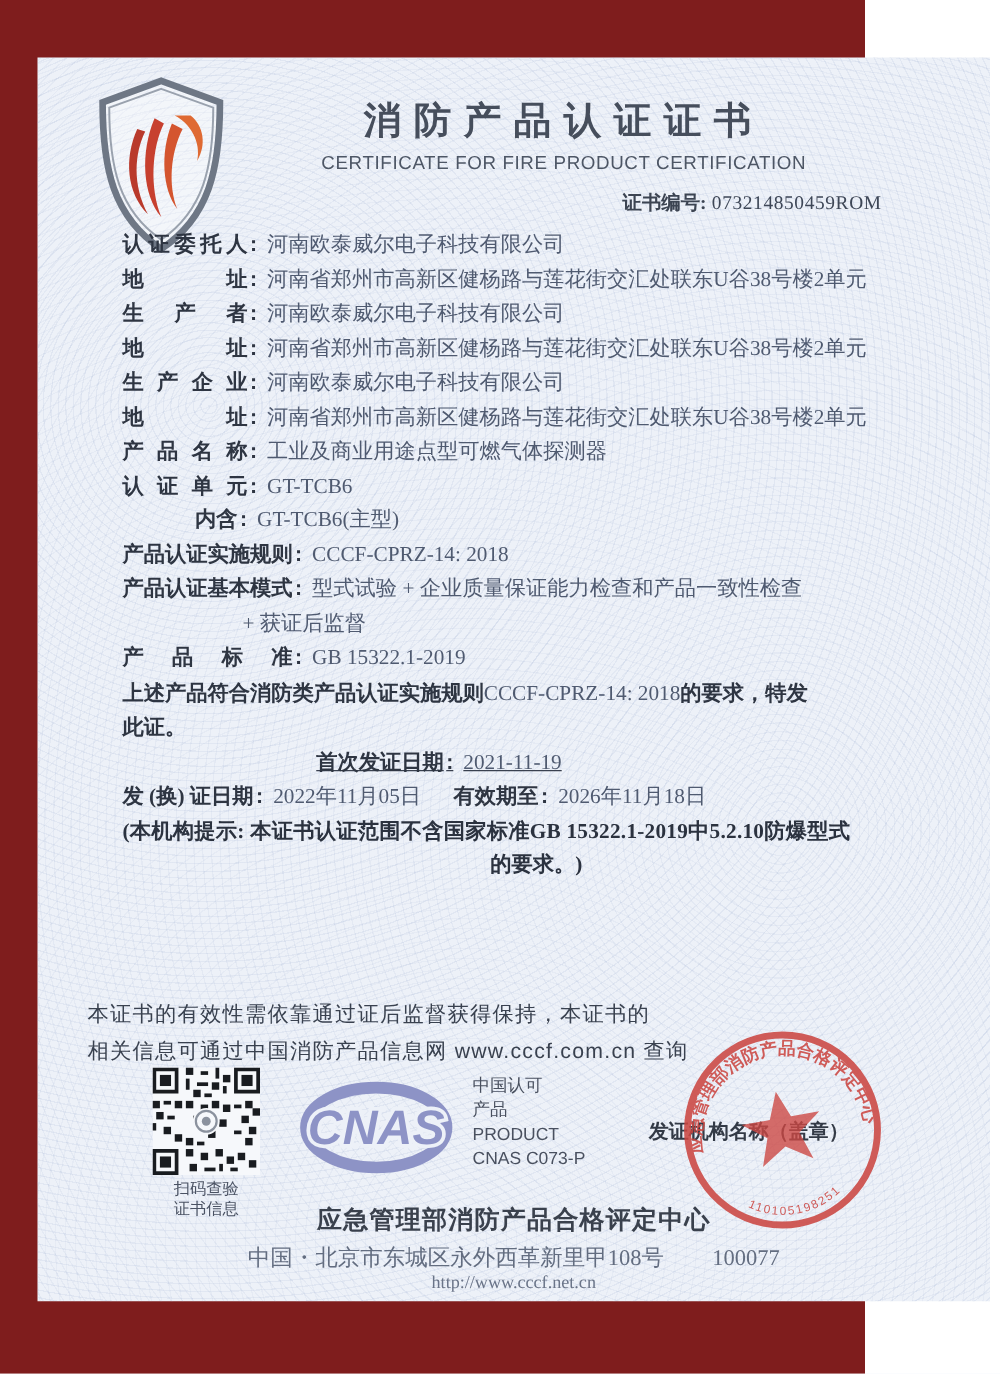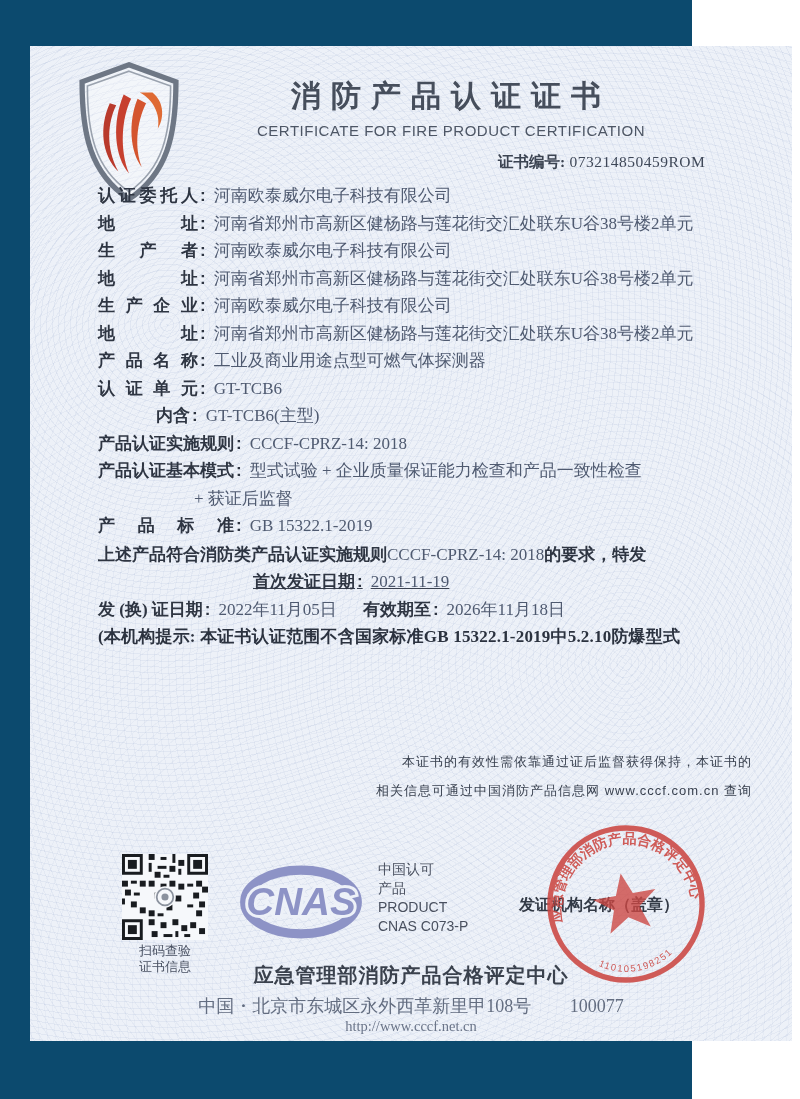--- a/index.html
+++ b/index.html
@@ -1,17 +1,17 @@
 <!DOCTYPE html>
 <html><head>
 <meta charset="utf-8">
 <style>
   * { margin:0; padding:0; box-sizing:border-box; }
   body { width:800px; height:1099px; background:#ffffff; font-family:"Liberation Sans", sans-serif; overflow:hidden; }
-  .scan { position:relative; width:692px; height:1099px; background:#0c4a6e; }
+  .scan { position:relative; width:692px; height:1099px; background:#7f1d1d; }
   .panel {
     position:absolute; left:30px; top:46px; width:762px; height:995px;
     background-color:#edf1f8;
     background-image:
       repeating-radial-gradient(circle at 18% 28%, rgba(150,168,205,.14) 0 1px, transparent 1px 6px),
       repeating-radial-gradient(circle at 78% 62%, rgba(150,168,205,.11) 0 1px, transparent 1px 7px),
       repeating-radial-gradient(circle at 45% 95%, rgba(150,168,205,.09) 0 1px, transparent 1px 8px);
     color:#3a4150;
   }
   .logo { position:absolute; left:35px; top:12px; width:128px; height:150px; }
@@ -34,22 +34,22 @@
   .row-inner .lbl { width:auto; margin-left:58px; text-align-last:auto; }
   .val-cont { margin-left:96px; }
   .statement { margin-top:1px; white-space:normal; color:#2e3542; }
   .statement .b { font-weight:bold; font-family:"Liberation Serif", serif; }
   .statement .c { font-family:"Liberation Serif", serif; color:#4f5a70; }
   .first-issue { margin-left:155px;text-decoration:underline; }
   .gap { display:inline-block; width:26px; }
   .note { font-weight:bold; font-family:"Liberation Serif", serif; color:#2b323f; letter-spacing:.2px; }
   .note2 { text-align:center; font-weight:bold; font-family:"Liberation Serif", serif; color:#2b323f; }
 
-  .notice { position:absolute; left:40px; right:40px; top:701px; text-align:right;
-    font-size:13px; line-height:29px; letter-spacing:1px; color:#39414f; }
+  .notice { position:absolute; left:40px; right:40px; top:751px; text-align:left;
+    font-size:17px; line-height:29px; letter-spacing:1px; color:#39414f; }
 
   .qr { position:absolute; left:92px; top:808px; width:86px; height:86px; }
   .qr-cap { position:absolute; left:84px; top:897px; width:102px; text-align:center;
     font-size:13px; line-height:16px; color:#4a5263; font-family:"Liberation Serif", serif; }
   .cnas { position:absolute; left:208px; top:812px; width:126px; height:88px; }
   .cnas-txt { position:absolute; left:348px; top:814px; font-size:14px; line-height:19px; color:#49505f; }
   .cnas-txt .cn { font-family:"Liberation Serif", serif; }
   .seal-line { position:absolute; left:489px; top:849px; font-size:16px; font-weight:bold;
     font-family:"Liberation Serif", serif; color:#333a46; }
   .seal { position:absolute; left:508px; top:770px; width:176px; height:176px; opacity:.88; }
@@ -145,37 +145,39 @@
         <span class="val val-cont">+ 获证后监督</span>
       </div>
       <div class="row">
         <span class="lbl w">产品标准</span>
           <span class="colon">:</span>
         <span class="val">GB 15322.1-2019</span>
       </div>
 
       <div class="statement">
         <span class="b">上述产品符合消防类产品认证实施规则</span><span class="c">CCCF-CPRZ-14: 2018</span><span class="b">的要求，特发</span>
+        <div class="b">此证。</div>
       </div>
 
       <div class="row first-issue">
         <span class="lbl" style="text-align-last:auto">首次发证日期</span>
           <span class="colon">:</span>
         <span class="val">2021-11-19</span>
       </div>
       <div class="row">
         <span class="lbl" style="text-align-last:auto">发 (换) 证日期</span>
           <span class="colon">:</span>
         <span class="val">2022年11月05日</span>
         <span class="gap"></span>
         <span class="lbl" style="text-align-last:auto">有效期至</span>
           <span class="colon">:</span>
         <span class="val">2026年11月18日</span>
       </div>
       <div class="note">(本机构提示: 本证书认证范围不含国家标准GB 15322.1-2019中5.2.10防爆型式</div>
+      <div class="note2">的要求。)</div>
     </div>
 
     <div class="notice">
       <div>本证书的有效性需依靠通过证后监督获得保持，本证书的</div>
       <div>相关信息可通过中国消防产品信息网 www.cccf.com.cn 查询</div>
     </div>
 
     <svg class="qr" viewBox="0 0 29 29">
       <rect x="0" y="0" width="29" height="29" fill="#f6f8fb"></rect>
       <g fill="#191c20">

